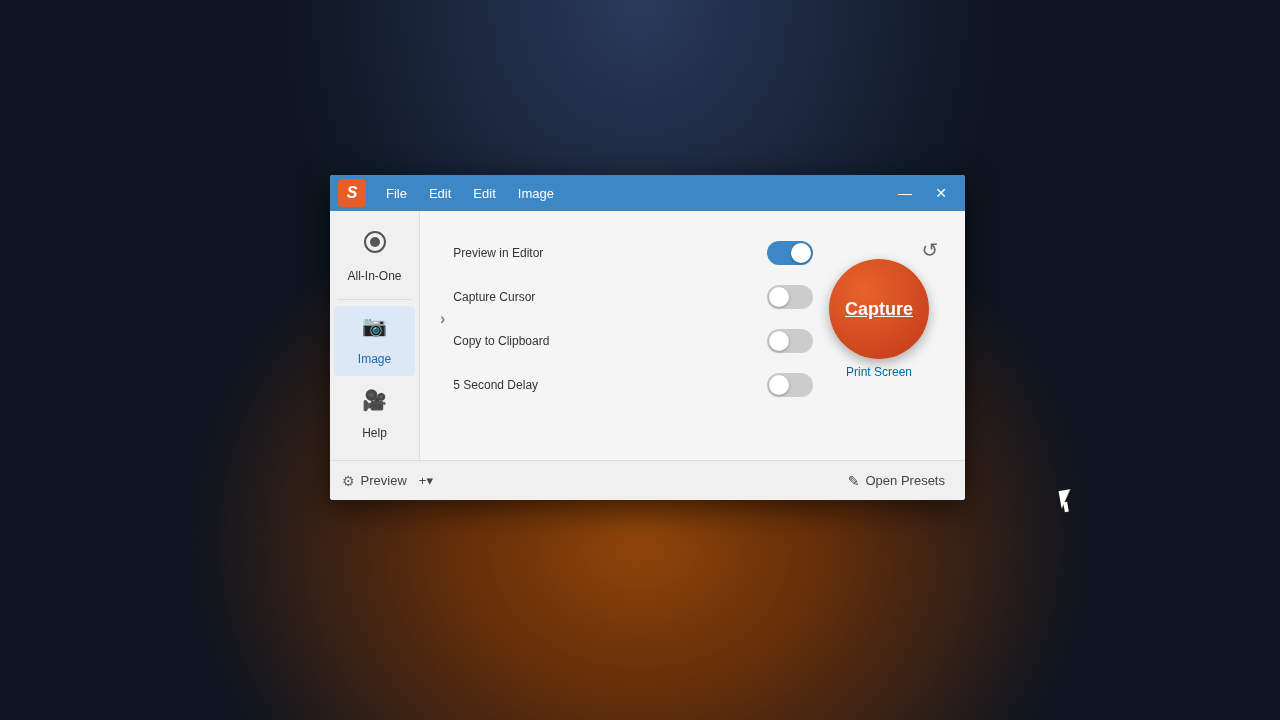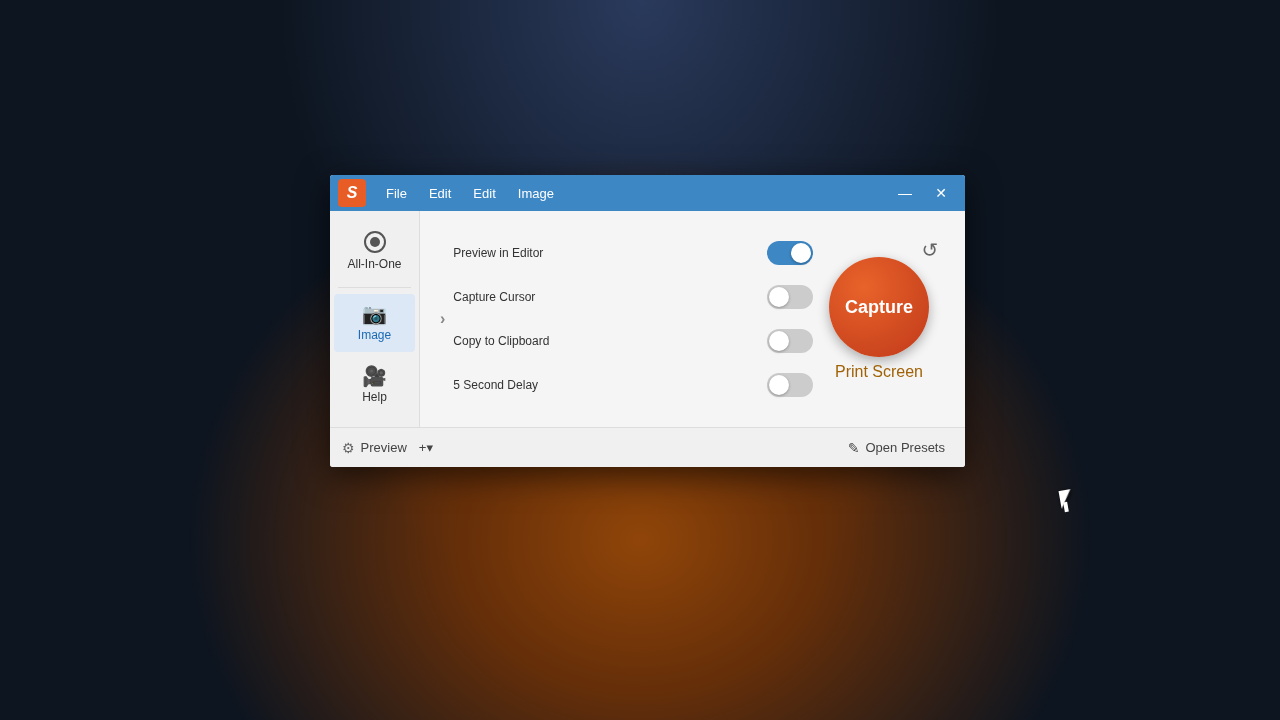--- a/index.html
+++ b/index.html
@@ -153,21 +153,21 @@
       padding: 8px 0;
       border-right: 1px solid #ddd;
     }
 
     .sidebar-item {
       display: flex;
       flex-direction: column;
       align-items: center;
       padding: 10px 8px;
       cursor: pointer;
-      gap: 4px;
+      gap: 16px;
       font-size: 12px;
       color: #333;
       border-radius: 4px;
       margin: 2px 4px;
     }
 
     .sidebar-item.active {
       background: #dce8f5;
       color: #1a6ab5;
     }
@@ -273,25 +273,26 @@
       background: radial-gradient(circle at 35% 30%, #e8632a, #c0391a);
       color: white;
       font-size: 18px;
       font-weight: 600;
       display: flex;
       align-items: center;
       justify-content: center;
       cursor: pointer;
       border: none;
       box-shadow: 0 4px 12px rgba(0,0,0,0.3);
+      text-decoration: underline;
     }
 
     .capture-label {
-      font-size: 16px;
-      color: #a16207;
+      font-size: 12px;
+      color: #0369a1;
     }
 
     .reset-btn {
       position: absolute;
       top: 0;
       right: 0;
       width: 30px;
       height: 30px;
       display: flex;
       align-items: center;

